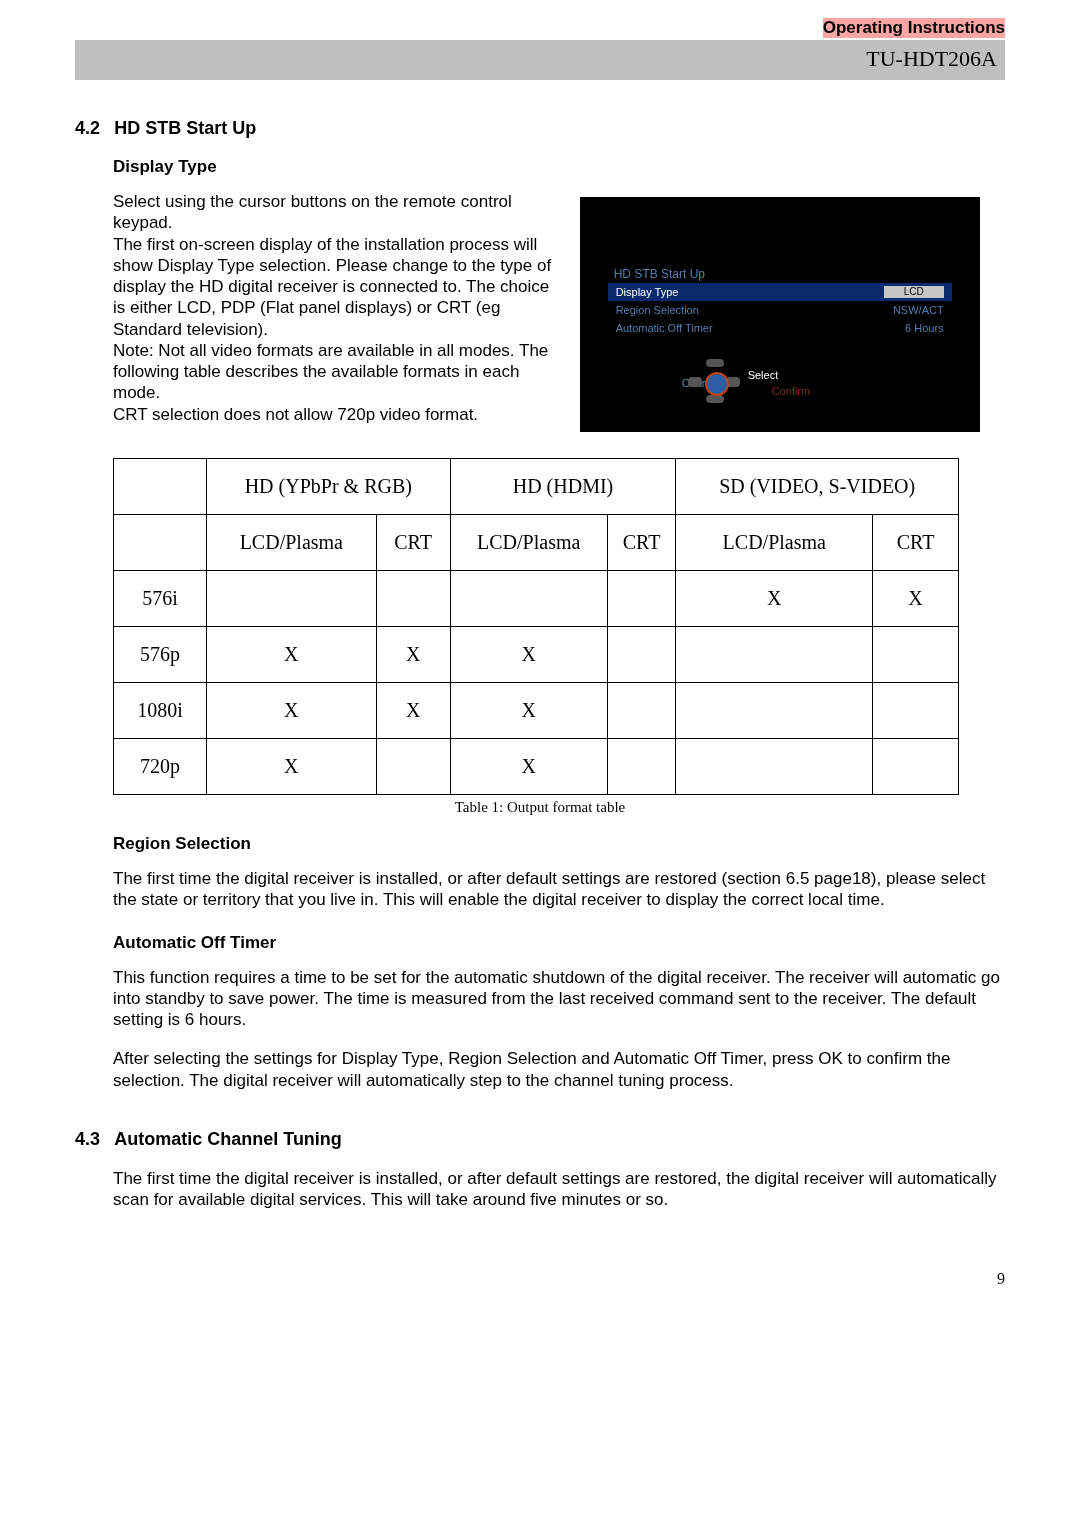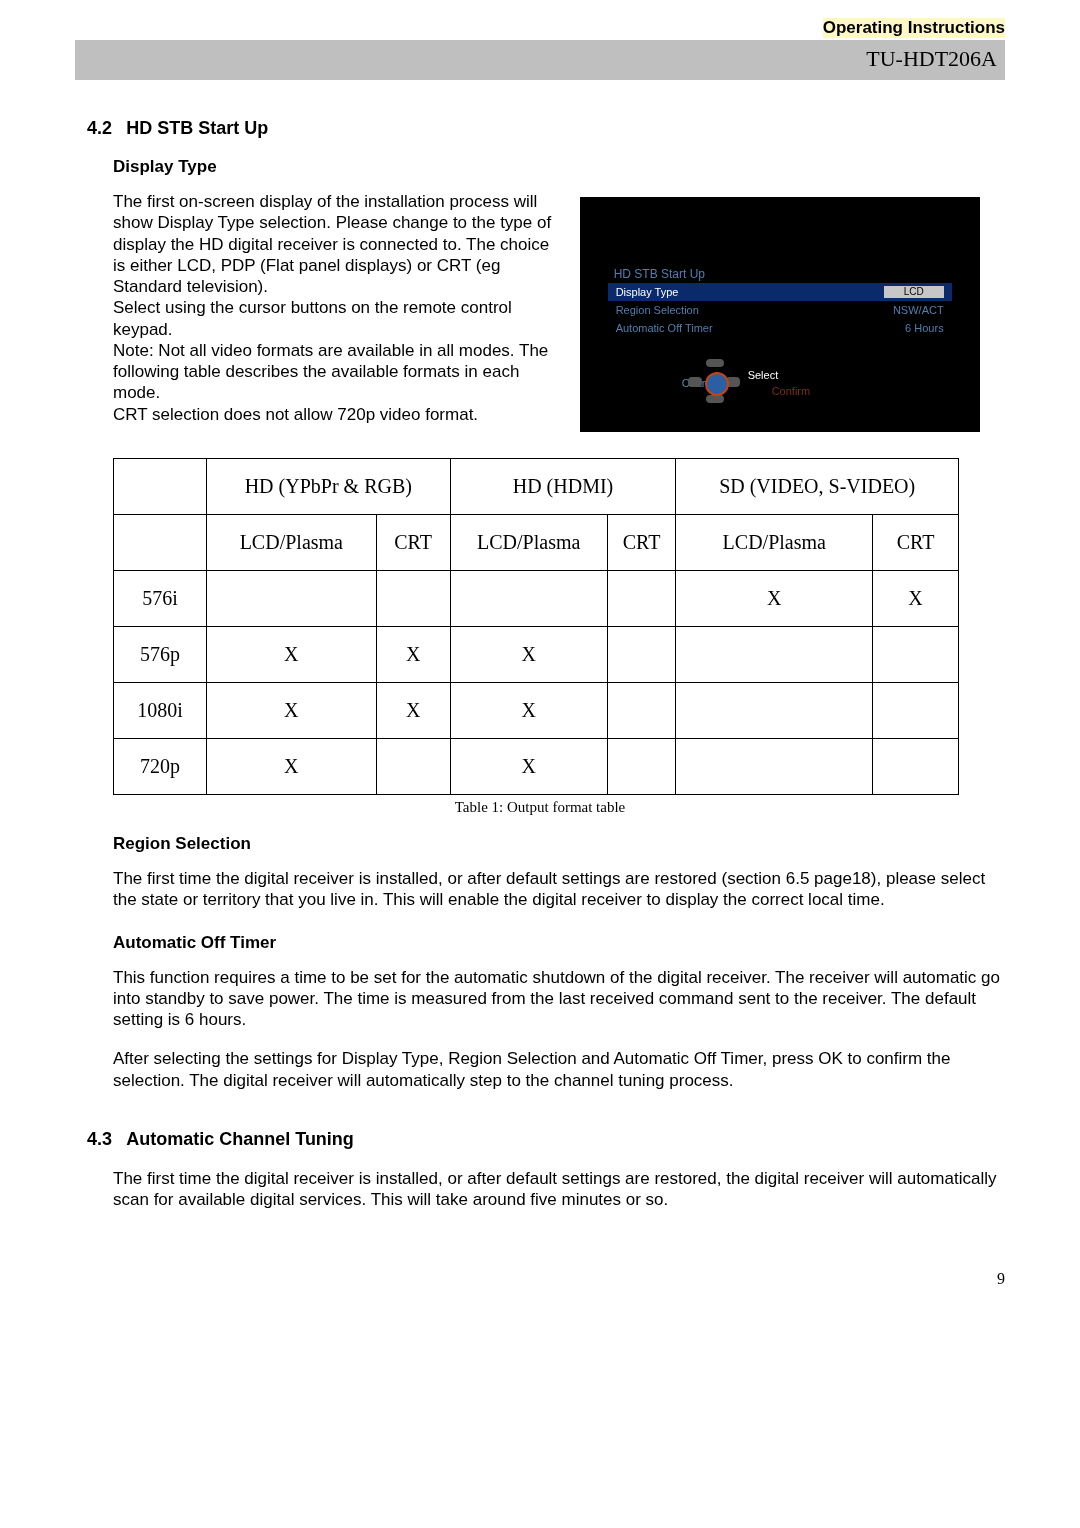--- a/index.html
+++ b/index.html
@@ -22,39 +22,39 @@
     margin-bottom: 4px;
     text-align: right;
   }
   .header-top {
     text-align: right;
     font-weight: bold;
     font-size: 17px;
     position: absolute;
     top: -22px;
     right: 0;
-    background:#fef9c3;
+    background:#fca5a5;
   }
   .header-model {
     position: absolute;
     right: 8px;
     top: 6px;
     font-family: "Times New Roman", Times, serif;
     font-size: 22px;
   }
   .section-num {
     font-weight: bold;
     font-size: 18px;
   }
   .section-title {
     font-weight: bold;
     font-size: 18px;
   }
   .section-head {
-    margin: 38px 0 18px 12px;
+    margin: 38px 0 18px 0;
   }
   .subhead {
     font-weight: bold;
     margin: 12px 0 14px 38px;
   }
   .body-text {
     margin: 0 0 0 38px;
     line-height: 1.25;
   }
   .body-text p { margin: 0 0 0 0; }
@@ -181,22 +181,22 @@
 
   <div class="section-head">
     <span class="section-num">4.2</span>&nbsp;&nbsp;
     <span class="section-title">HD STB Start Up</span>
   </div>
 
   <div class="subhead">Display Type</div>
 
   <div class="two-col">
     <div class="left body-text">
+      <p>Select using the cursor buttons on the remote control keypad.</p>
       <p>The first on-screen display of the installation process will show Display Type selection. Please change to the type of display the HD digital receiver is connected to. The choice is either LCD, PDP (Flat panel displays) or CRT (eg Standard television).</p>
-      <p>Select using the cursor buttons on the remote control keypad.</p>
       <p>Note: Not all video formats are available in all modes.  The following table describes the available formats in each mode.</p>
       <p>CRT selection does not allow 720p video format.</p>
     </div>
     <div class="right">
       <div class="screen-box">
         <div class="screen-inner">
           <div class="screen-title">HD STB Start Up</div>
           <div id="screen-rows">
               <div class="screen-row selected">
                 <span>Display Type</span>

